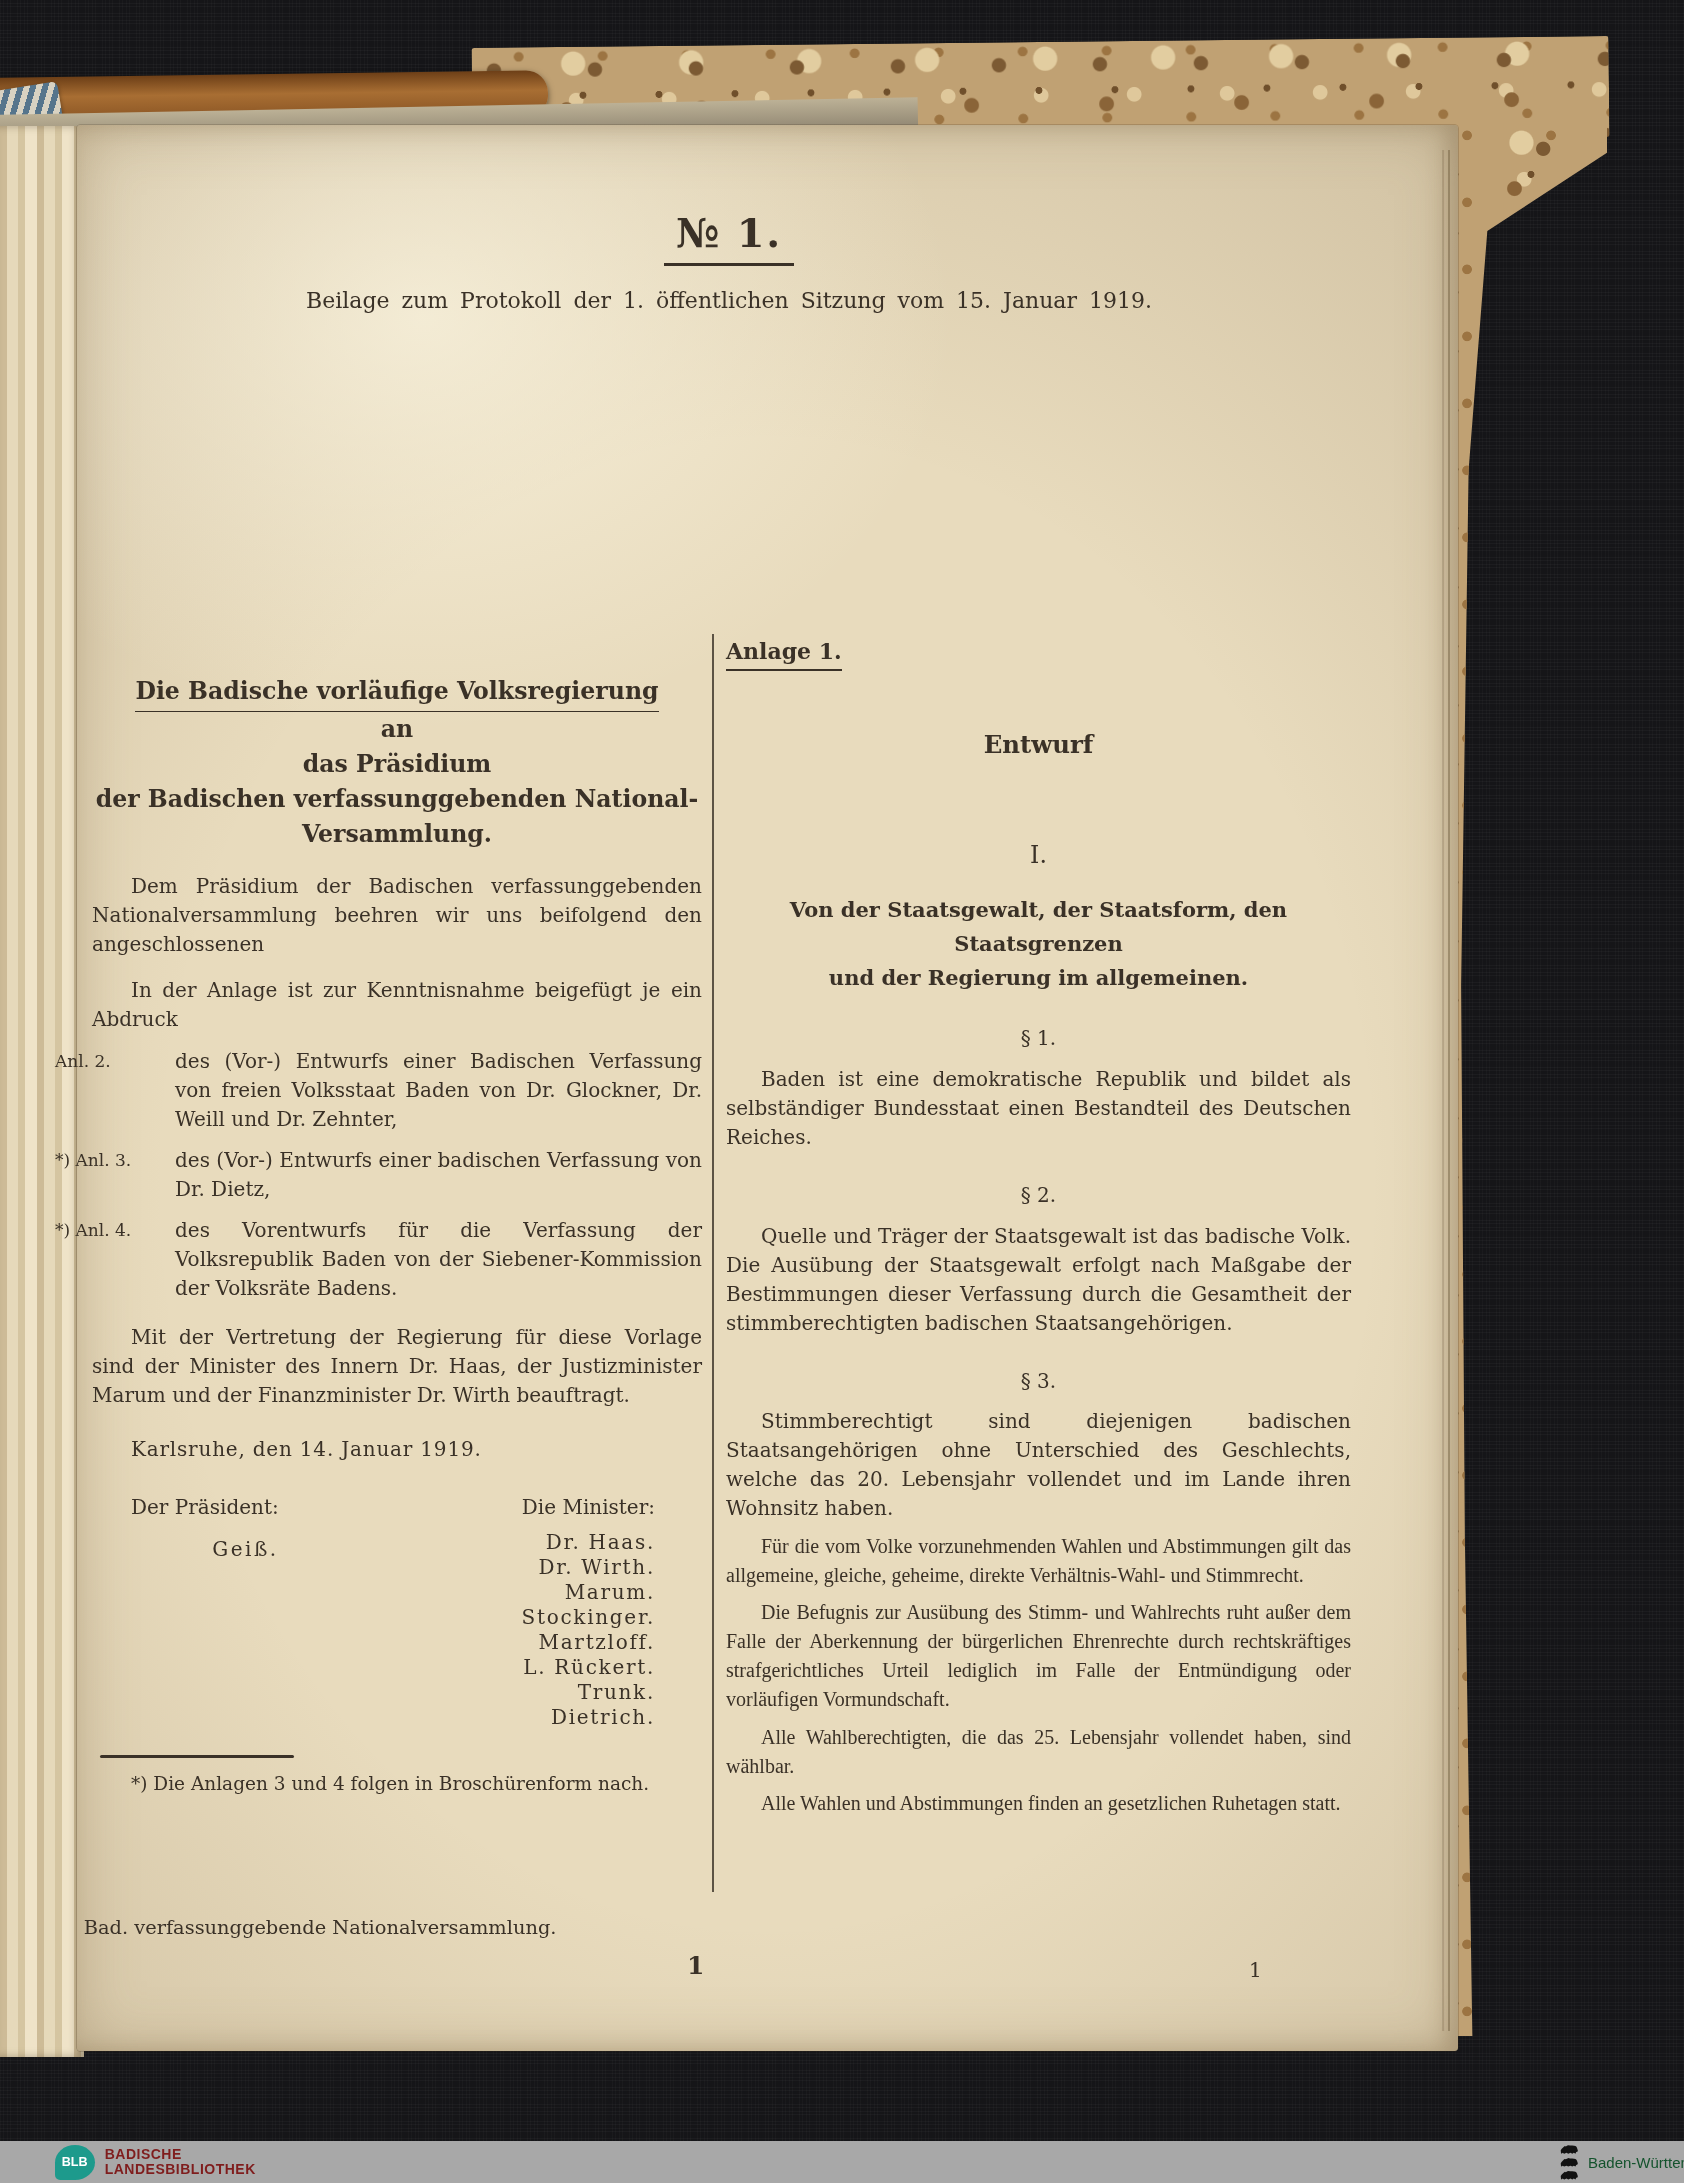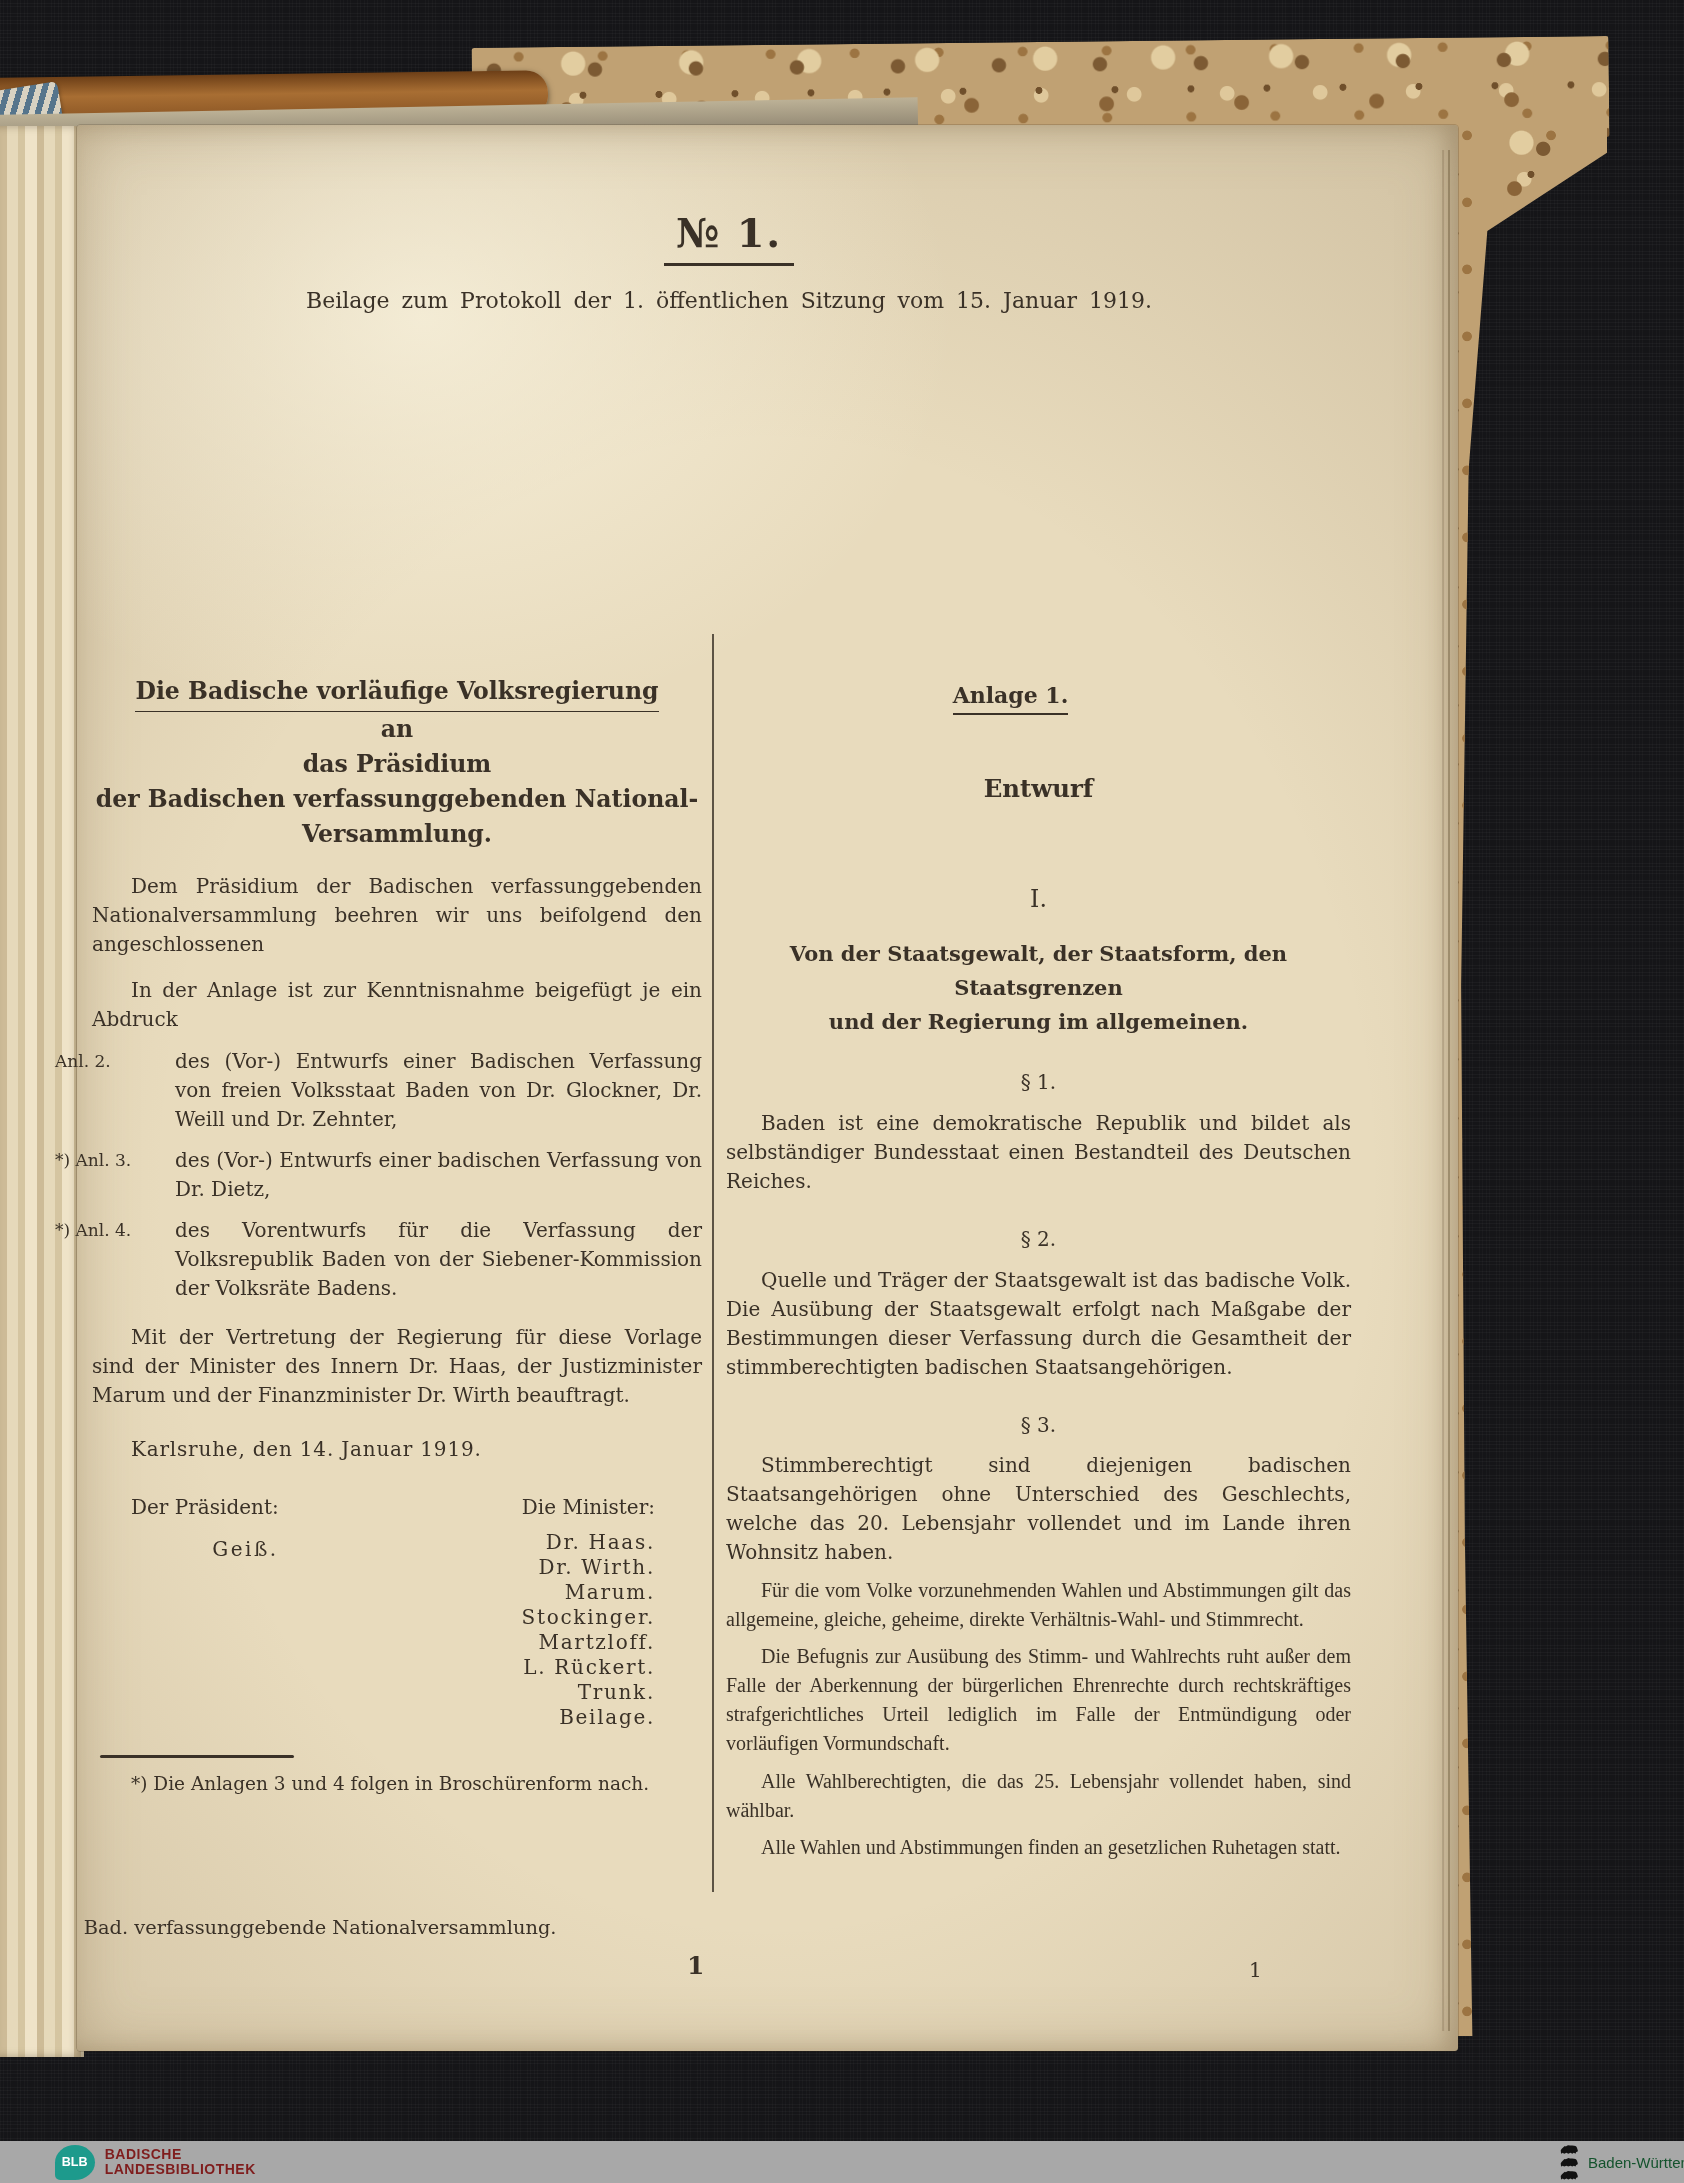--- a/index.html
+++ b/index.html
@@ -74,21 +74,21 @@
   .sig-left{padding-left:39px;}
   .sig-name{padding-left:44px;margin-top:13.5px;letter-spacing:2.5px;}
   .sig-right{margin-left:auto;margin-right:47px;width:211px;}
   .ministers-label{margin-bottom:8.4px;}
   .minister{font-size:20px;line-height:25px;letter-spacing:1.7px;}
   .foot-rule{margin-top:25px;margin-left:8.4px;width:194px;height:2.5px;background:#3a3127;border-radius:1.7px;}
   .footnote{margin-top:11.8px;padding-left:39px;font-size:18.5px;text-align:left;}
   .catchline{position:absolute;left:6.7px;top:1791px;font-size:19.4px;}
 
   .rcol{position:absolute;left:649px;top:512px;width:625px;font-size:20px;line-height:29px;text-align:justify;}
-  .annex{text-align:center;padding-right:56px;font-weight:bold;font-size:22px;margin-top:44px;}
+  .annex{text-align:left;padding-right:56px;font-weight:bold;font-size:22px;}
   .annex span{display:inline-block;border-bottom:2.5px solid #3a3127;padding-bottom:2.5px;}
   .draft-title{margin-top:54px;text-align:center;font-weight:bold;font-size:24.4px;line-height:39px;}
   .sec-num{margin-top:77px;text-align:center;font-size:23.6px;}
   .sec-title{margin-top:23.6px;text-align:center;font-weight:bold;font-size:21px;line-height:34px;}
   .par-head{margin-top:29px;text-align:center;font-size:20px;}
   .par{margin-top:11.8px;text-indent:35px;}
   .par + .par{margin-top:8.4px;font-family:Liberation Serif, serif;}
 
   .pgnum-c{position:absolute;left:610px;top:1826px;font-size:25px;font-weight:bold;}
   .pgnum-r{position:absolute;left:1172px;top:1833px;font-size:20px;}
@@ -163,21 +163,21 @@
         </div>
         <div class="sig-right">
           <div class="ministers-label">Die Minister:</div>
           <div class="minister">Dr. Haas.</div>
           <div class="minister">Dr. Wirth.</div>
           <div class="minister">Marum.</div>
           <div class="minister">Stockinger.</div>
           <div class="minister">Martzloff.</div>
           <div class="minister">L. Rückert.</div>
           <div class="minister">Trunk.</div>
-          <div class="minister">Beilage.</div>
+          <div class="minister">Dietrich.</div>
         </div>
       </div>
 
       <div class="foot-rule"></div>
       <div class="footnote">*) Die Anlagen 3 und 4 folgen in Broschürenform nach.</div>
     </div>
 
     <div class="rcol">
       <div class="annex"><span>Anlage 1.</span></div>
       <div class="draft-title">

